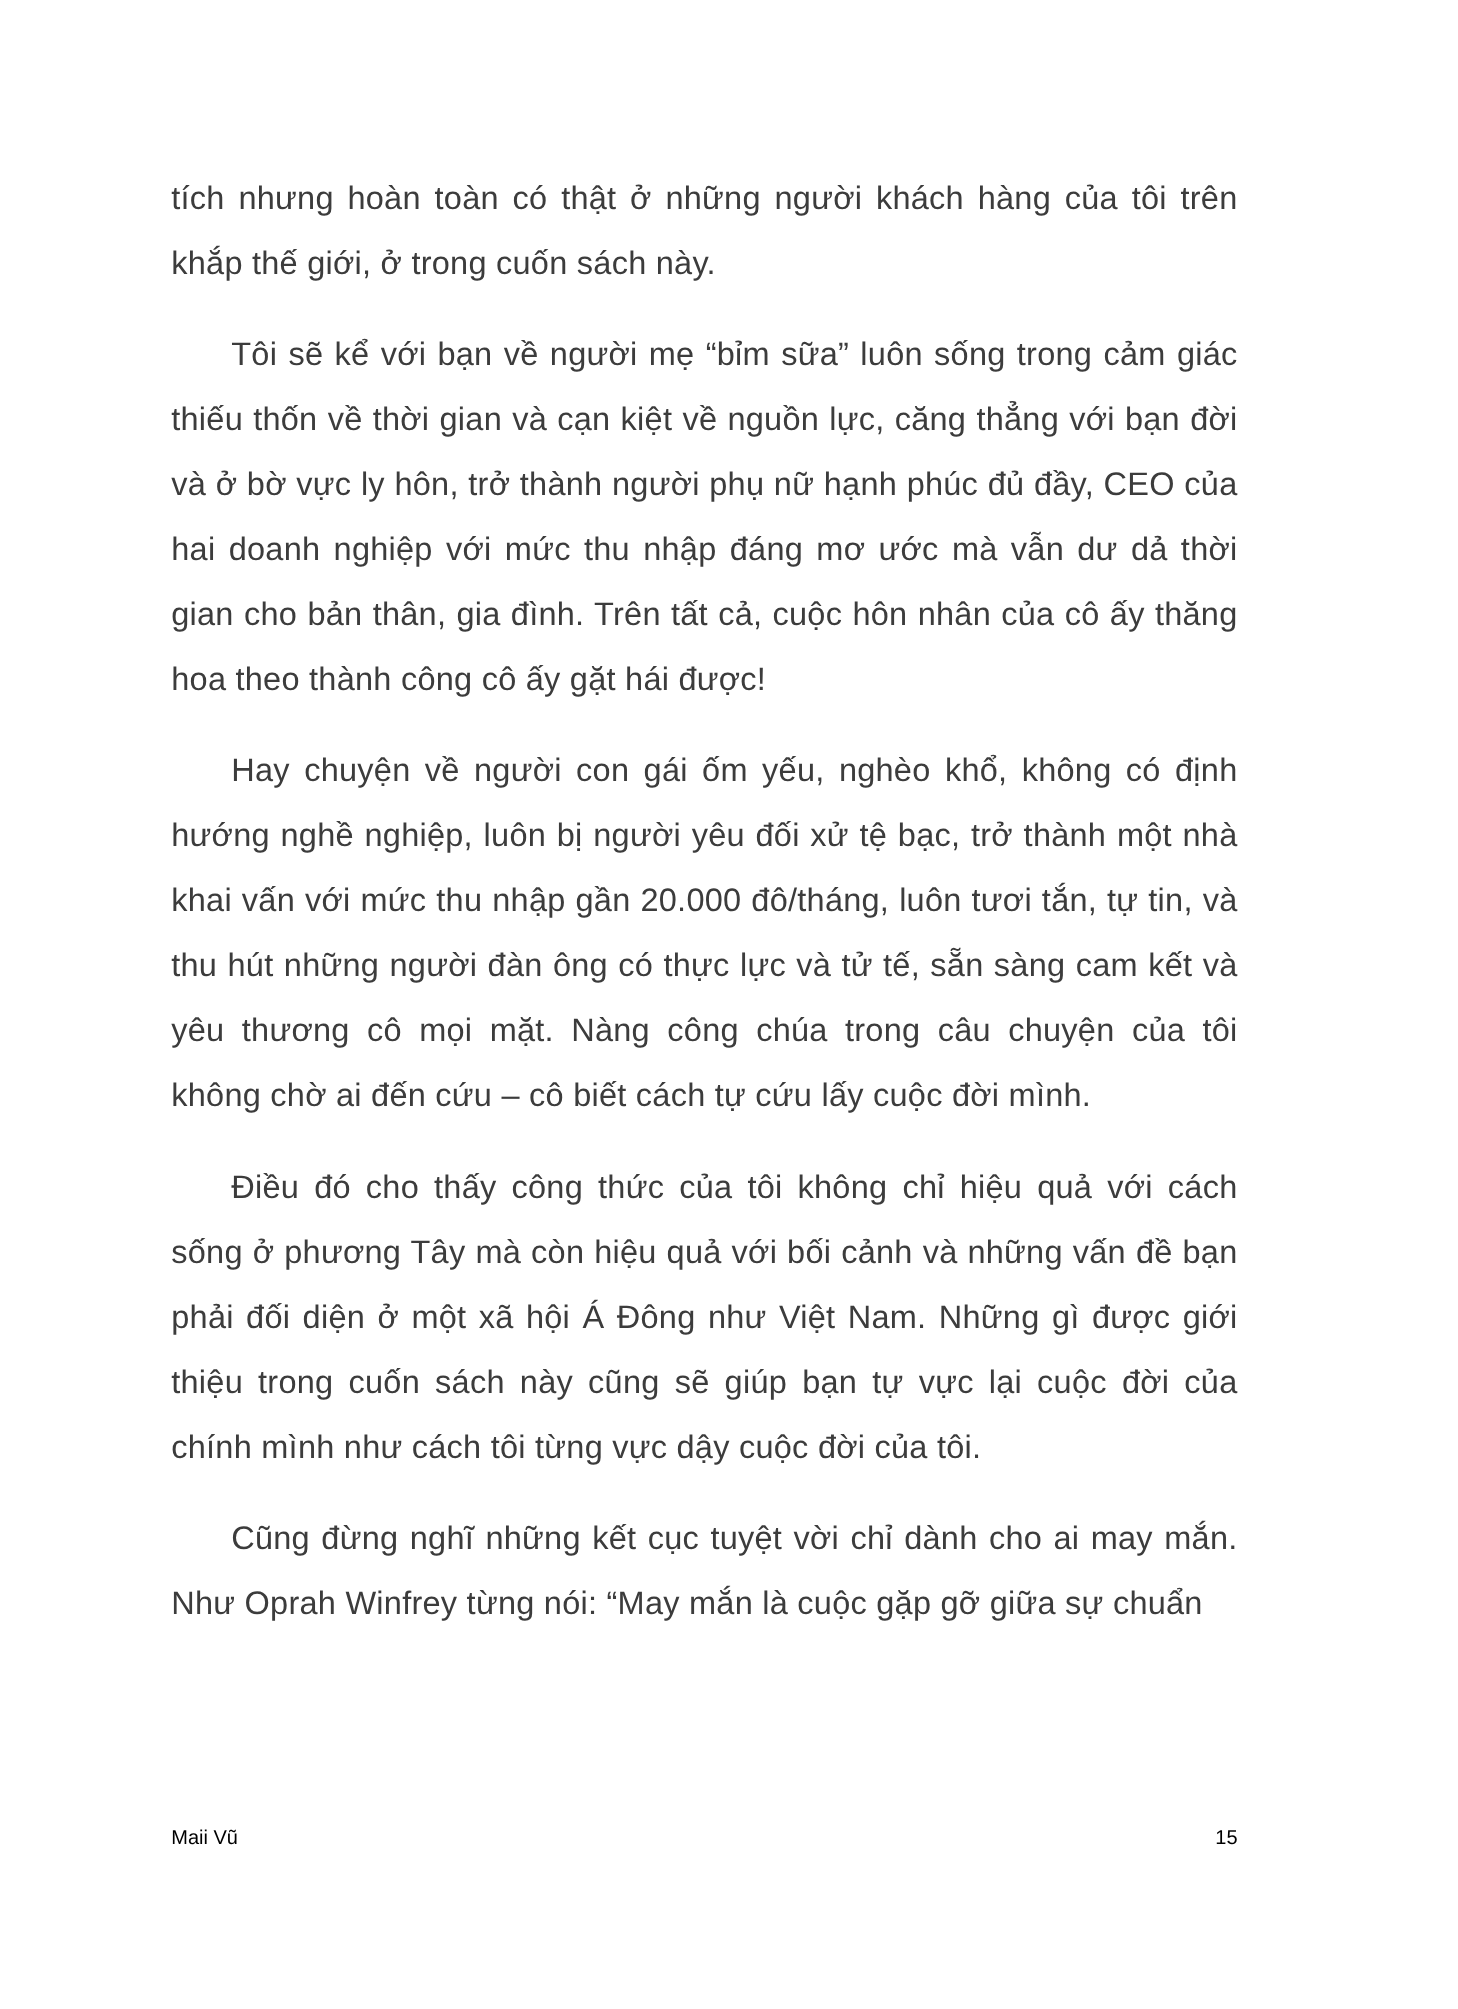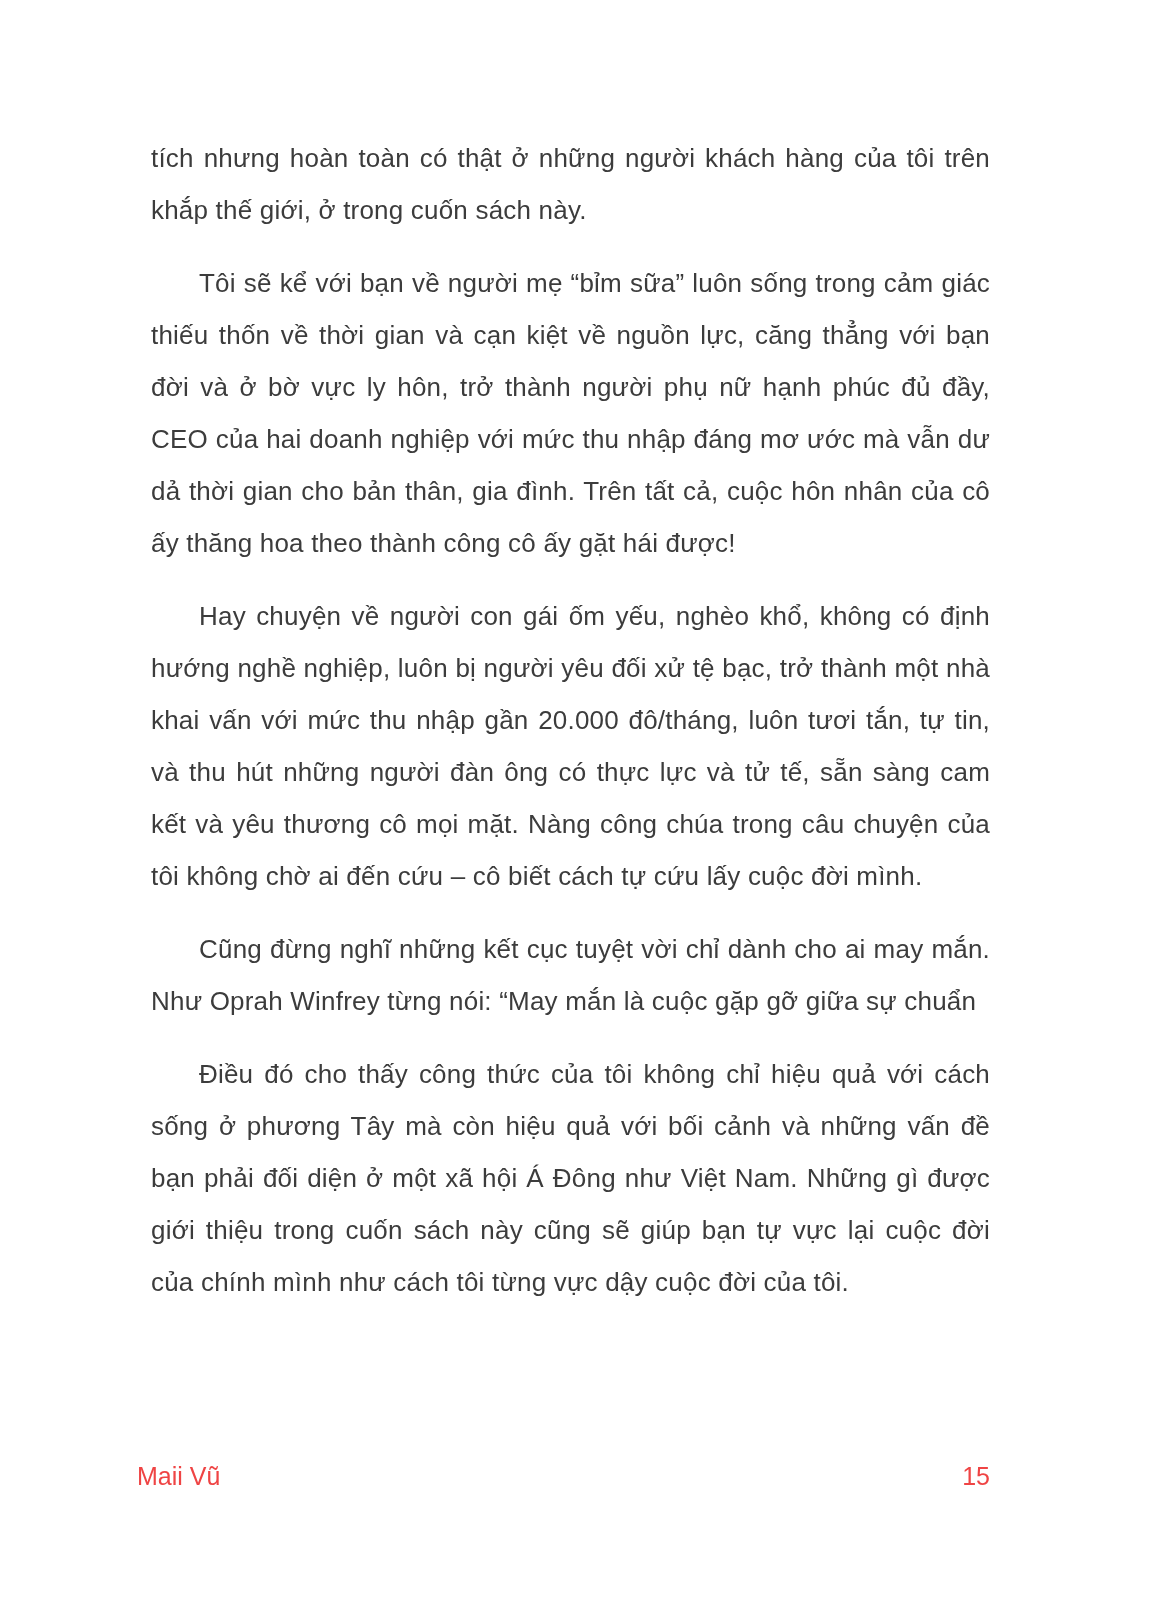--- a/index.html
+++ b/index.html
@@ -16,53 +16,53 @@
     color: #3c3c3c;
     overflow: hidden;
   }
   .content {
     position: absolute;
     top: 132px;
     left: 137px;
     right: 176px;
   }
   .content p {
-    margin: 0 0 21px 14px;
+    margin: 0 0 21px 0;
     font-size: 26px;
     line-height: 52px;
     text-align: justify;
     font-weight: 400;
     letter-spacing: 0.2px;
   }
   .content p.indent {
     text-indent: 48px;
   }
   .footer {
     position: absolute;
     left: 137px;
     right: 176px;
     top: 1462px;
     display: flex;
     justify-content: space-between;
     align-items: flex-start;
-    font-size: 25px;
-    color: #ef4444;
+    font-size: 16px;
+    color: #000000;
   }
 </style>
 </head>
 <body>
 
 <div class="page">
 
   <div class="content">
     <p>tích nhưng hoàn toàn có thật ở những người khách hàng của tôi trên khắp thế giới, ở trong cuốn sách này.</p>
     <p class="indent">Tôi sẽ kể với bạn về người mẹ “bỉm sữa” luôn sống trong cảm giác thiếu thốn về thời gian và cạn kiệt về nguồn lực, căng thẳng với bạn đời và ở bờ vực ly hôn, trở thành người phụ nữ hạnh phúc đủ đầy, CEO của hai doanh nghiệp với mức thu nhập đáng mơ ước mà vẫn dư dả thời gian cho bản thân, gia đình. Trên tất cả, cuộc hôn nhân của cô ấy thăng hoa theo thành công cô ấy gặt hái được!</p>
     <p class="indent">Hay chuyện về người con gái ốm yếu, nghèo khổ, không có định hướng nghề nghiệp, luôn bị người yêu đối xử tệ bạc, trở thành một nhà khai vấn với mức thu nhập gần 20.000 đô/tháng, luôn tươi tắn, tự tin, và thu hút những người đàn ông có thực lực và tử tế, sẵn sàng cam kết và yêu thương cô mọi mặt. Nàng công chúa trong câu chuyện của tôi không chờ ai đến cứu – cô biết cách tự cứu lấy cuộc đời mình.</p>
+    <p class="indent">Điều đó cho thấy công thức của tôi không chỉ hiệu quả với cách sống ở phương Tây mà còn hiệu quả với bối cảnh và những vấn đề bạn phải đối diện ở một xã hội Á Đông như Việt Nam. Những gì được giới thiệu trong cuốn sách này cũng sẽ giúp bạn tự vực lại cuộc đời của chính mình như cách tôi từng vực dậy cuộc đời của tôi.</p>
     <p class="indent">Cũng đừng nghĩ những kết cục tuyệt vời chỉ dành cho ai may mắn. Như Oprah Winfrey từng nói: “May mắn là cuộc gặp gỡ giữa sự chuẩn</p>
-    <p class="indent">Điều đó cho thấy công thức của tôi không chỉ hiệu quả với cách sống ở phương Tây mà còn hiệu quả với bối cảnh và những vấn đề bạn phải đối diện ở một xã hội Á Đông như Việt Nam. Những gì được giới thiệu trong cuốn sách này cũng sẽ giúp bạn tự vực lại cuộc đời của chính mình như cách tôi từng vực dậy cuộc đời của tôi.</p>
   </div>
 
   <div class="footer">
     <span>Maii Vũ</span>
     <span>15</span>
   </div>
 
 </div>
 
 </body></html>

